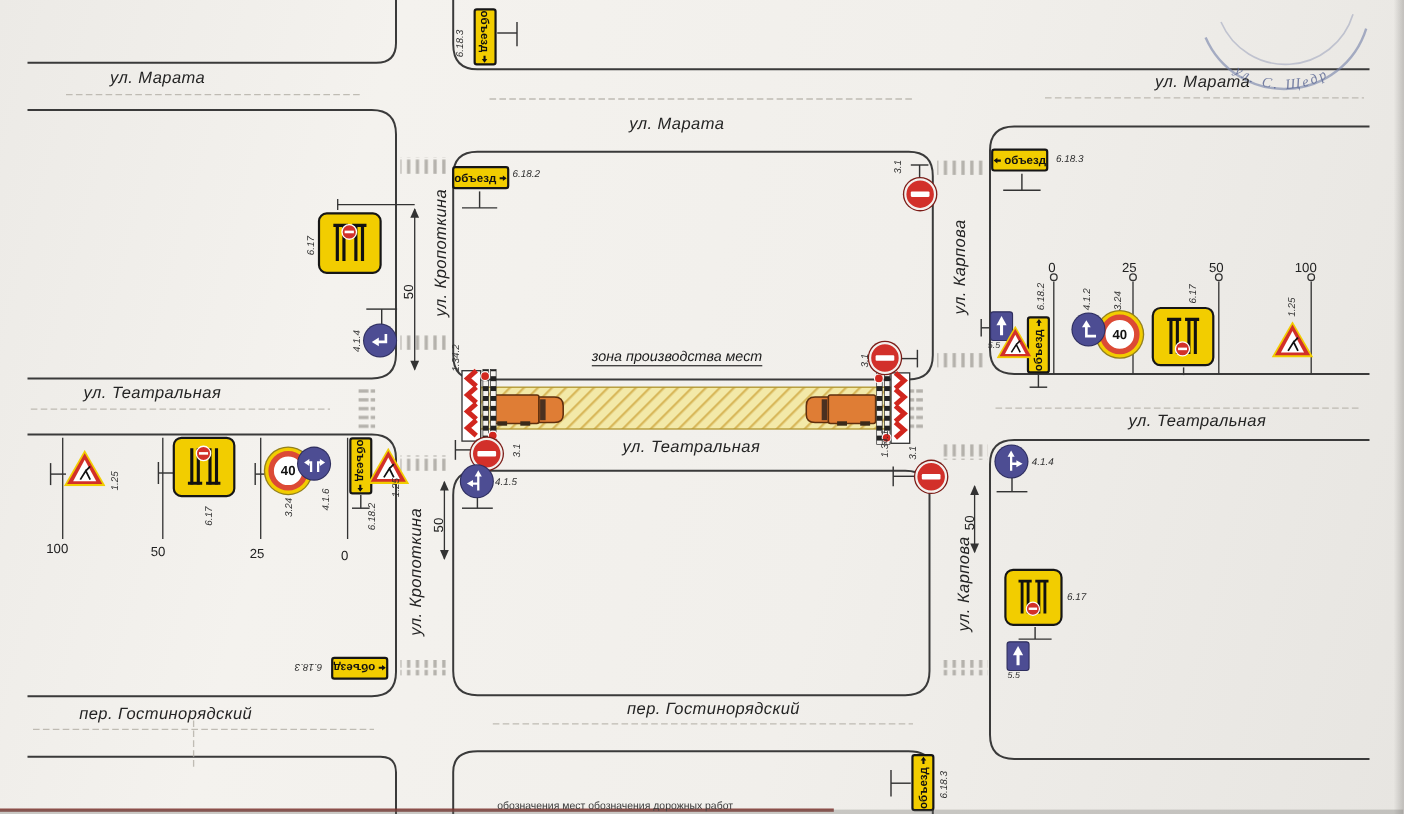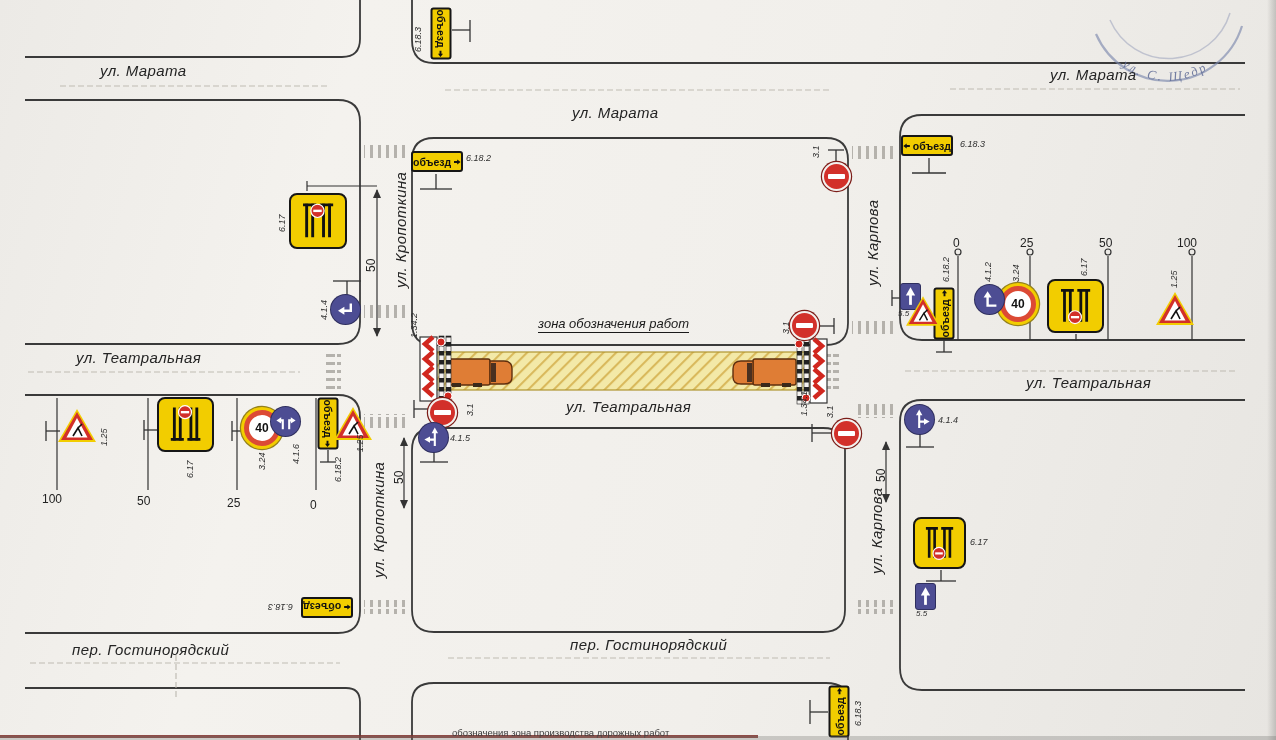--- a/index.html
+++ b/index.html
@@ -231,21 +231,21 @@
   <div class="lbl-street" style="left:76px;top:349px">ул. Театральная</div>
   <div class="lbl-street" style="left:566px;top:398px">ул. Театральная</div>
   <div class="lbl-street" style="left:1026px;top:374px">ул. Театральная</div>
   <div class="lbl-street v" style="left:392px;top:288px">ул. Кропоткина</div>
   <div class="lbl-street v" style="left:370px;top:578px">ул. Кропоткина</div>
   <div class="lbl-street v" style="left:864px;top:286px">ул. Карпова</div>
   <div class="lbl-street v" style="left:868px;top:574px">ул. Карпова</div>
   <div class="lbl-street" style="left:72px;top:641px">пер. Гостинорядский</div>
   <div class="lbl-street" style="left:570px;top:636px">пер. Гостинорядский</div>
 
-  <div class="zone-lbl" style="left:538px;top:316px">зона обозначения работ</div>
+  <div class="zone-lbl" style="left:538px;top:316px">зона производства мест</div>
 
   <div class="vwrap cw" style="left:430px;top:7px">
     <div class="plate">
         <span>объезд</span>
       <svg class="icon-svg" width="13" height="10" viewBox="0 0 13 10">
           <path d="M0,3.2 h6 v-3 l6.5,4.8 -6.5,4.8 v-3 h-6 z" fill="#111"></path>
         </svg>
       </div>
   </div>
 
@@ -469,17 +469,17 @@
 
   <div class="num" style="left:42px;top:492px">100</div>
   <div class="num" style="left:137px;top:494px">50</div>
   <div class="num" style="left:227px;top:496px">25</div>
   <div class="num" style="left:310px;top:498px">0</div>
   <div class="num" style="left:953px;top:236px">0</div>
   <div class="num" style="left:1020px;top:236px">25</div>
   <div class="num" style="left:1099px;top:236px">50</div>
   <div class="num" style="left:1177px;top:236px">100</div>
 
-  <div class="caption" style="left:452px;top:727px">обозначения зона производства дорожных работ</div>
+  <div class="caption" style="left:452px;top:727px">обозначения мест обозначения дорожных работ</div>
 
   <div class="edge-right"></div>
   <div class="edge-bottom"></div>
 </div>
 
 </body></html>

